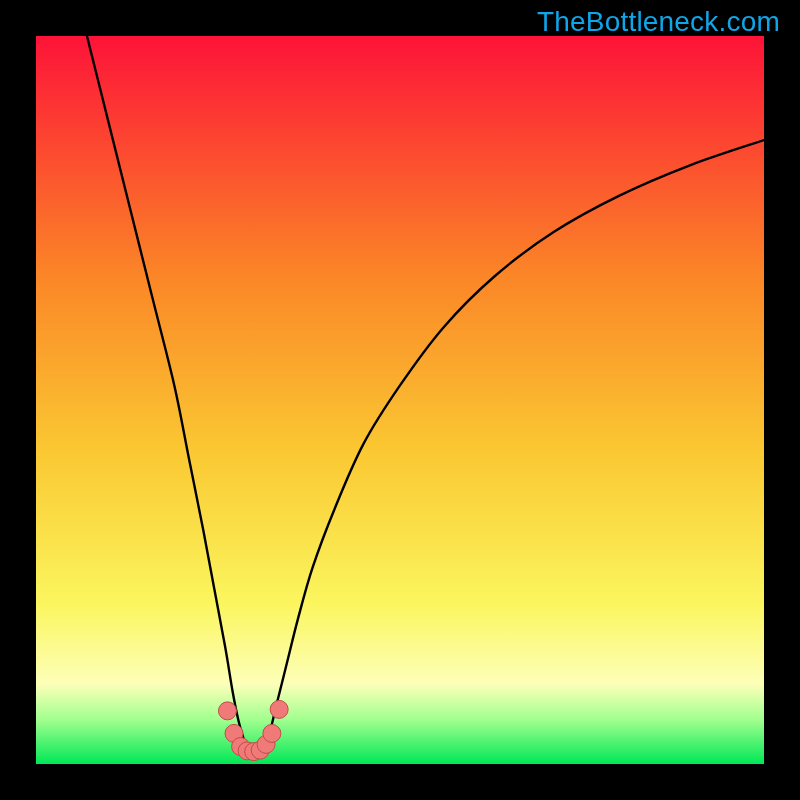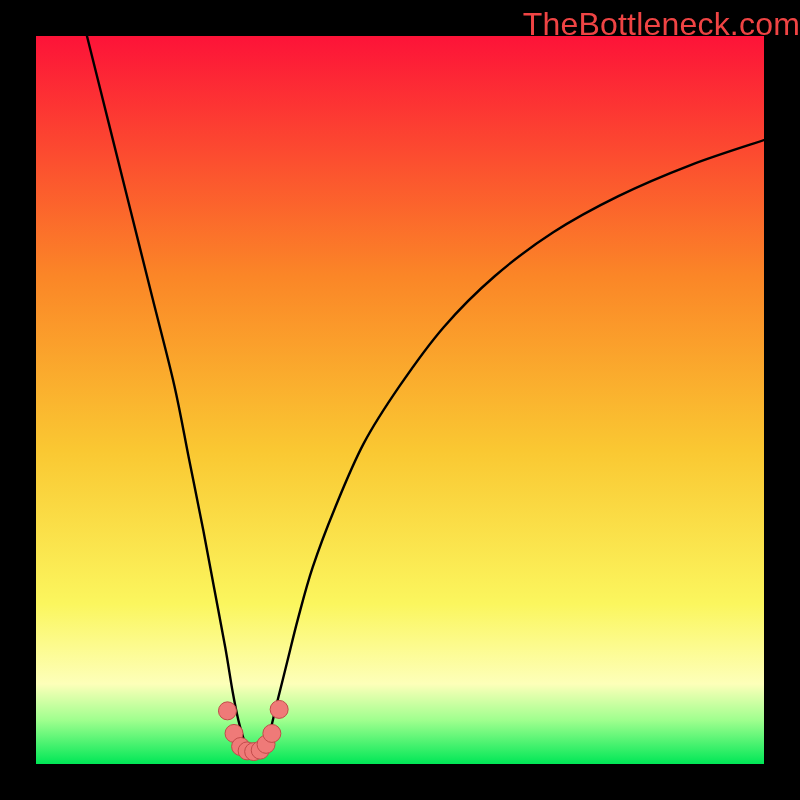--- a/index.html
+++ b/index.html
@@ -20,23 +20,23 @@
     position: absolute;
     left: 36px;
     top: 36px;
     width: 728px;
     height: 728px;
     overflow: hidden;
   }
   .watermark {
     position: absolute;
     top: 6px;
-    right: 0;
-    color: #ef4444;
-    font-size: 32px;
+    right: 20px;
+    color: #0ea5e9;
+    font-size: 28px;
     letter-spacing: 0.2px;
     font-weight: 400;
   }
   svg { display: block; }
 </style>
 </head>
 <body>
 
 <div class="frame">
 

